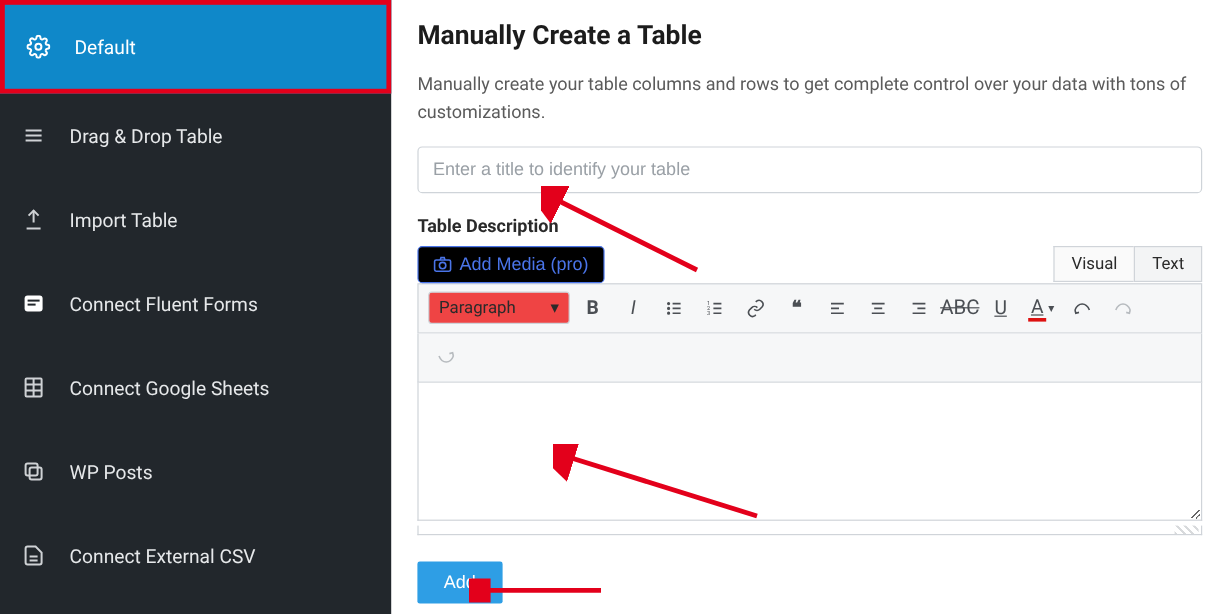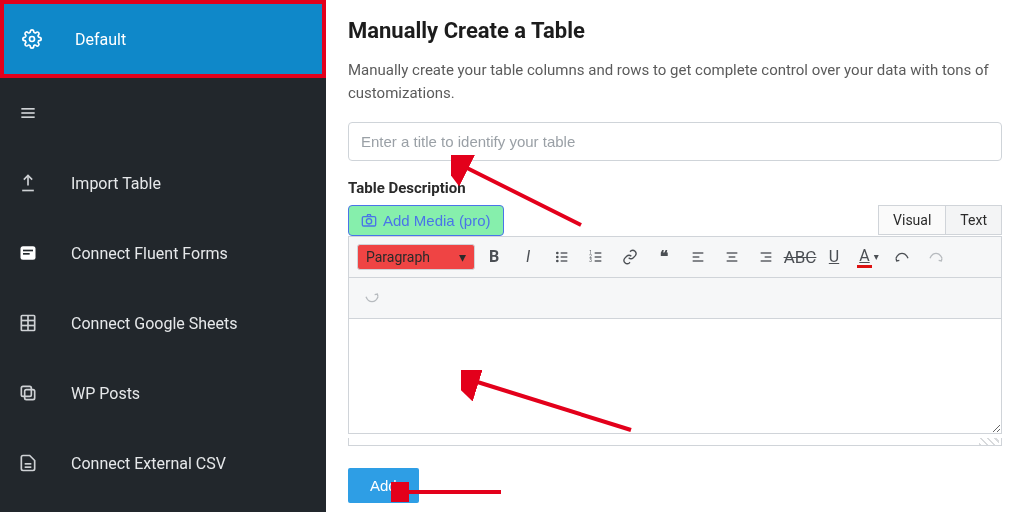--- a/index.html
+++ b/index.html
@@ -1,29 +1,29 @@
 <!DOCTYPE html>
 <html><head>
 <meta charset="utf-8">
 <style>
   * { box-sizing: border-box; margin: 0; padding: 0; }
   body { font-family: -apple-system, BlinkMacSystemFont, "Segoe UI", Roboto, sans-serif; width: 1024px; height: 512px; overflow: hidden; background: #fff; }
   .container { display: flex; height: 100%; }
   .sidebar { width: 326px; background: #22272c; color: #e6e8ea; display: flex; flex-direction: column; }
-  .sidebar-item { display: flex; align-items: center; gap: 33px; padding: 25px 18px; font-size: 16px; cursor: pointer; }
+  .sidebar-item { display: flex; align-items: center; gap: 20px; padding: 25px 18px; font-size: 16px; cursor: pointer; }
   .sidebar-item.active { background: #0f88c9; color: #fff; border: 4px solid #e3001b; }
   .sidebar-item .icon { width: 20px; height: 20px; display: inline-flex; align-items: center; justify-content: center; flex-shrink: 0; }
   .main { flex: 1; padding: 18px 22px 20px 22px; overflow-y: auto; color: #2a2a2a; position: relative; }
   h1 { font-size: 22px; font-weight: 700; margin-bottom: 16px; color: #1c1c1c; }
   .desc { font-size: 15px; color: #5b5b5b; line-height: 1.55; margin-bottom: 16px; }
   .label { font-size: 15px; font-weight: 700; margin-bottom: 8px; display: block; }
   .input { width: 100%; border: 1px solid #cfd4d9; border-radius: 4px; padding: 10px 12px; font-size: 15px; margin-bottom: 18px; }
   .input::placeholder { color: #9aa0a6; }
   .add-media-row { display: flex; align-items: center; justify-content: space-between; }
-  .add-media { display: inline-flex; align-items: center; gap: 6px; border: 1px solid #4a74e8; color: #4a74e8; background: #86efac; border-radius: 4px; padding: 6px 12px; font-size: 15px; cursor: pointer; }
+  .add-media { display: inline-flex; align-items: center; gap: 6px; border: 1px solid #4a74e8; color: #4a74e8; background: #000000; border-radius: 4px; padding: 6px 12px; font-size: 15px; cursor: pointer; }
   .tabs { display: flex; text-align: center; }
   .tab { border: 1px solid #d0d4d9; background: #f3f4f5; padding: 6px 14px; font-size: 14px; cursor: pointer; }
   .tab:first-child { border-right: none; background: #fafafa; }
   .toolbar { display: flex; align-items: center; gap: 4px; border: 1px solid #d0d4d9; background: #f6f7f8; padding: 6px 8px; flex-wrap: wrap; margin-top: 0; }
   .tb-select { border: 1px solid #cfd4d9; background: #ef4444; padding: 4px 8px; font-size: 14px; border-radius: 3px; display: inline-flex; align-items: center; gap: 28px; cursor: pointer; min-width: 118px; justify-content: space-between; }
   .tb-btn { width: 30px; height: 28px; display: inline-flex; align-items: center; justify-content: center; border-radius: 3px; cursor: pointer; color: #4b4f54; }
   .toolbar-row2 { display: flex; align-items: center; gap: 4px; border: 1px solid #d0d4d9; border-top: none; background: #f6f7f8; padding: 6px 8px; }
   .editor { width: 100%; height: 115px; border: 1px solid #d0d4d9; border-top: none; background: #fff; padding: 8px; resize: vertical; font-family: inherit; font-size: 14px; }
   .grip { height: 8px; border-left: 1px solid #d0d4d9; border-right: 1px solid #d0d4d9; border-bottom: 1px solid #d0d4d9; background: repeating-linear-gradient(45deg, #d8dadc 0 2px, transparent 2px 5px); background-position: calc(100% - 2px) 0; background-size: 20px 100%; background-repeat: no-repeat; }
   .add-btn { margin-top: 22px; background: #2e9ee5; color: #fff; border: none; padding: 9px 22px; font-size: 15px; border-radius: 2px; cursor: pointer; }
@@ -46,20 +46,21 @@
       <span>Default</span>
     </div>
     <div class="sidebar-item">
       <span class="icon">
         <svg viewBox="0 0 24 24" width="20" height="20" fill="none" stroke="#cfd2d5" stroke-width="2">
             <line x1="4" y1="7" x2="20" y2="7"></line>
             <line x1="4" y1="12" x2="20" y2="12"></line>
             <line x1="4" y1="17" x2="20" y2="17"></line>
           </svg>
       </span>
+      <span>Drag &amp; Drop Table</span>
     </div>
     <div class="sidebar-item">
       <span class="icon">
         <svg viewBox="0 0 24 24" width="20" height="20" fill="none" stroke="#cfd2d5" stroke-width="2">
             <path d="M12 3v12"></path>
             <path d="M7 8l5-5 5 5"></path>
             <path d="M5 21h14"></path>
           </svg>
       </span>
       <span>Import Table</span>

